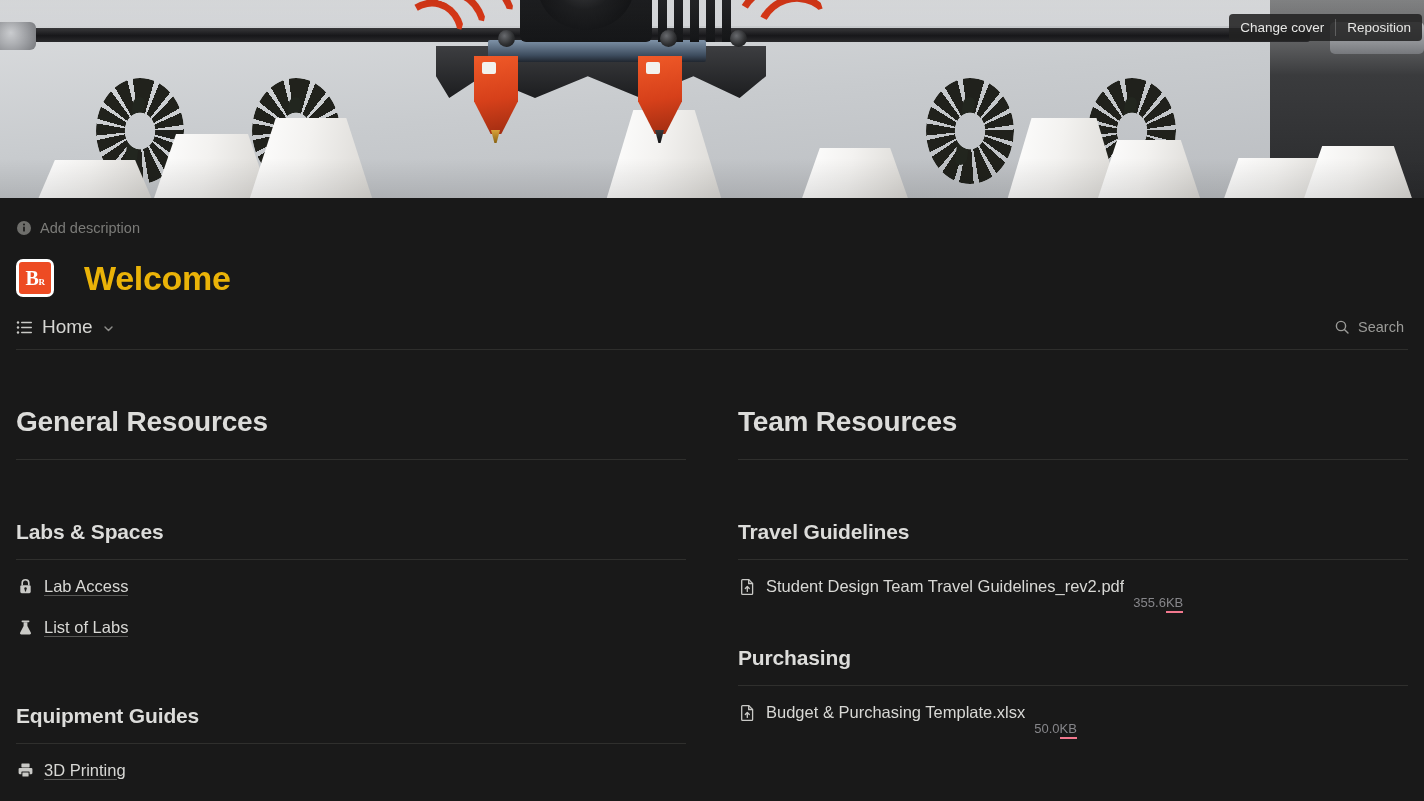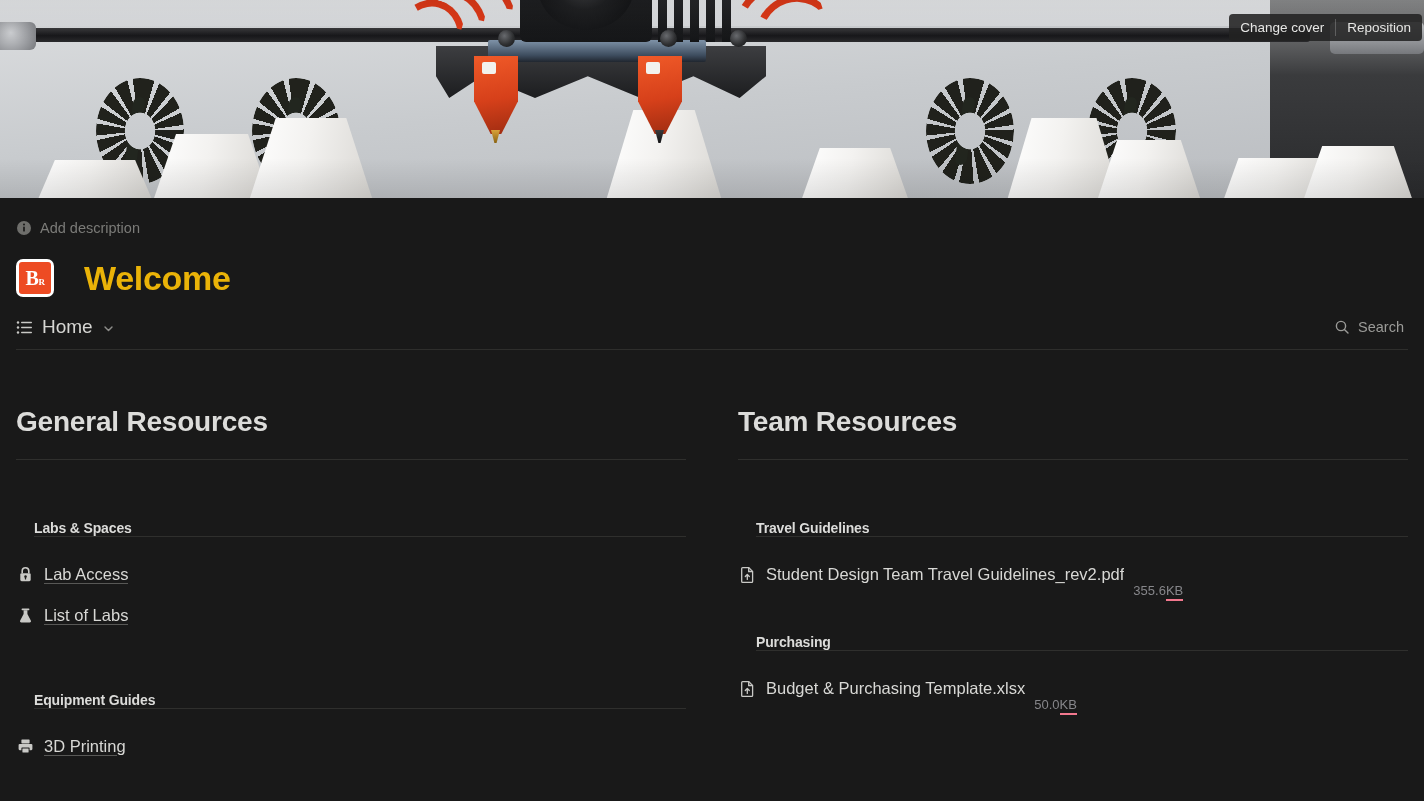--- a/index.html
+++ b/index.html
@@ -208,24 +208,23 @@
   
   .columns { display: flex; gap: 52px; margin-top: 56px; }
   .col { width: 670px; flex: none; }
 
   .col-title {
     font-size: 28px; font-weight: 700; color: #dcdcda; letter-spacing: -.2px;
     padding-bottom: 21px;
     border-bottom: 1px solid #2f2f2d;
   }
   .sec-title {
-    font-size: 14px; font-weight: 700; color: #dcdcda; letter-spacing: -.15px;
-    margin-top: 60px; padding-bottom: 0;
+    font-size: 21px; font-weight: 700; color: #dcdcda; letter-spacing: -.15px;
+    margin-top: 60px; padding-bottom: 15px;
     border-bottom: 1px solid #2f2f2d;
-    margin-left: 18px;
   }
   .sec-title.tight { margin-top: 43px; }
 
   .row {
     display: flex; align-items: center; gap: 9px;
     height: 34px; margin-top: 7px; cursor: pointer;
   }
   .row .ico { width: 19px; height: 19px; flex: none; display: block; }
   .row .name {
     font-size: 16.5px; color: #d8d8d5; white-space: nowrap;
@@ -237,21 +236,21 @@
     text-underline-offset: 3px;
   }
   .row .size {
     font-size: 13px; color: #86868a; flex: none;
     position: relative; top: 16px;
   }
   .row .size .sq {
     border-bottom: 2px solid #f2788e;
     padding-bottom: 1px;
   }
-  .rows-first { margin-top: 20px; text-align: center; }
+  .rows-first { margin-top: 9px; text-align: center; }
   .row.truncate-size .size { overflow: hidden; }
 </style>
 </head>
 <body>
 
 <div class="cover">
   <div class="cover-photo">
     <div class="pr-top"></div>
     <div class="pr-backwall"></div>
     <div class="pr-backwall-right"></div>

